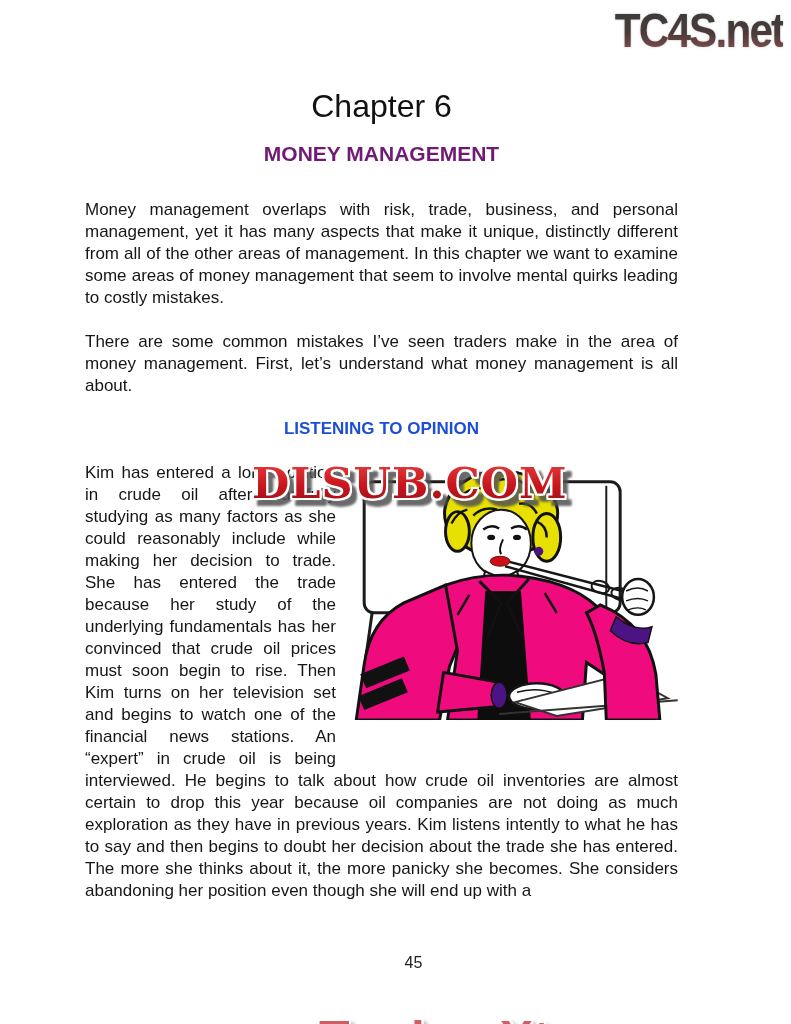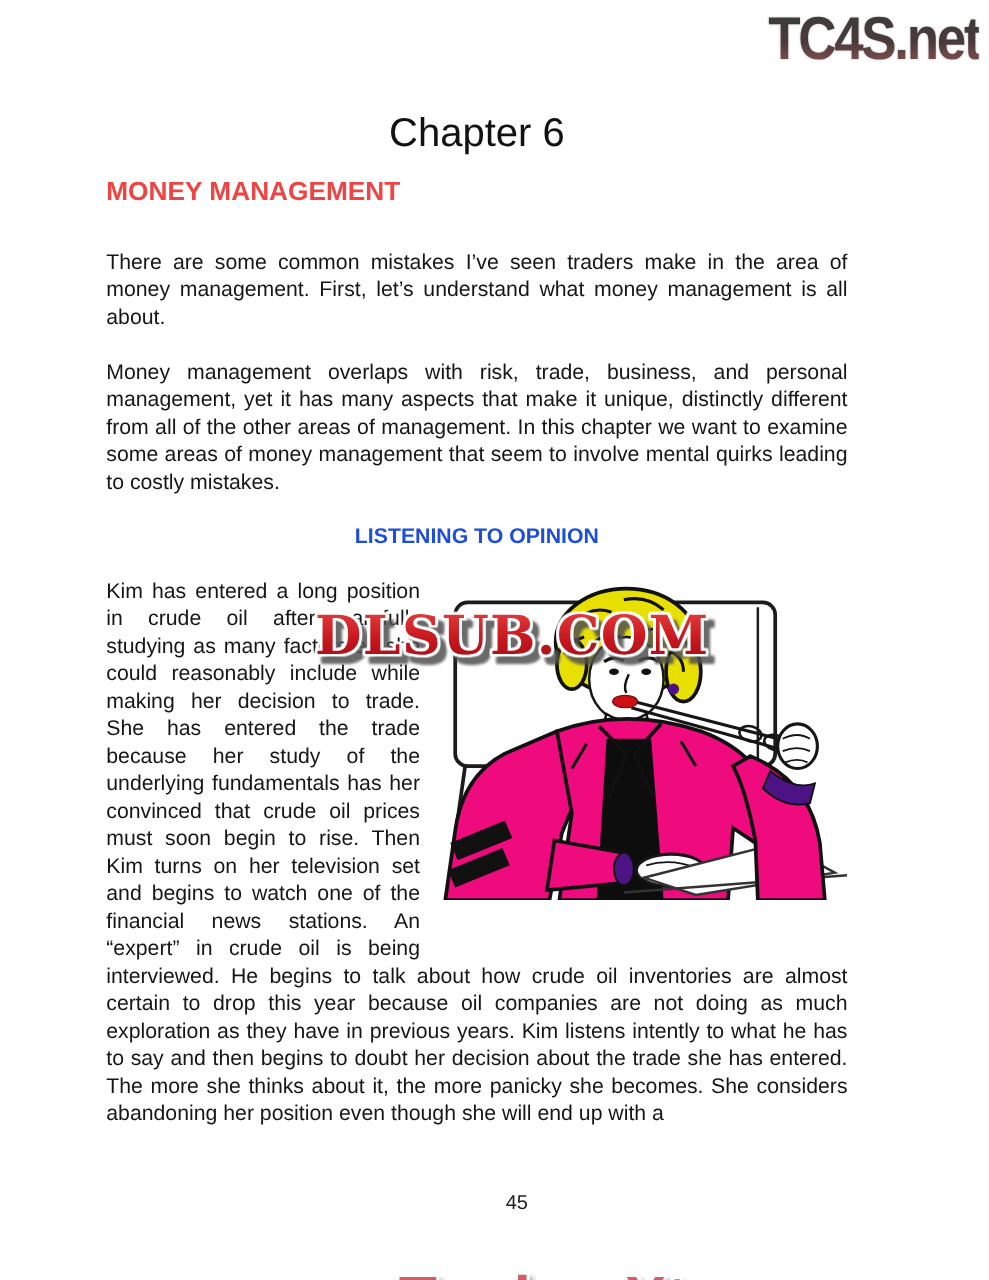--- a/index.html
+++ b/index.html
@@ -46,24 +46,25 @@
     padding: 88px 113px 0 85px;
   }
   .chapter-title {
     text-align: center;
     font-size: 32px;
     font-weight: normal;
     margin-bottom: 17px;
     color: #111;
   }
   .section-title {
+    text-align: center;
     font-size: 21px;
     font-weight: bold;
     margin-bottom: 33px;
-    color: #ef4444;
+    color: #701a75;
   }
   .para {
     font-size: 17px;
     line-height: 22px;
     text-align: justify;
     margin-bottom: 22px;
     color: #161616;
   }
   .subsection-title {
     text-align: center;
@@ -88,21 +89,21 @@
     text-align: center;
     font-size: 15px;
     color: #161616;
     background: #fff;
   }
 
   
   .dlsub-watermark {
     position: absolute;
     left: 252px;
-    top: 484px;
+    top: 458px;
     font-family: "DejaVu Serif", "Liberation Serif", serif;
     font-weight: bold;
     font-size: 43px;
     letter-spacing: 1px;
     white-space: nowrap;
     color: #c41420;
     filter: drop-shadow(2px 0 0 #ffffff) drop-shadow(-2px 0 0 #ffffff)
             drop-shadow(0 2px 0 #ffffff) drop-shadow(0 -2px 0 #ffffff)
             drop-shadow(5px 6px 1px rgba(80,80,80,0.85));
     z-index: 30;
@@ -154,22 +155,22 @@
 <body>
 
 <div class="page">
 
   <div class="tc4s-logo">TC4S.net</div>
 
   <div class="content">
     <h1 class="chapter-title">Chapter 6</h1>
     <h2 class="section-title">MONEY MANAGEMENT</h2>
 
+    <p class="para">Money management overlaps with risk, trade, business, and personal management, yet it has many aspects that make it unique, distinctly different from all of the other areas of management.  In this chapter we want to examine some areas of money management that seem to involve mental quirks leading to costly mistakes.</p>
     <p class="para">There are some common mistakes I’ve seen traders make in the area of money management.  First, let’s understand what money management is all about.</p>
-    <p class="para">Money management overlaps with risk, trade, business, and personal management, yet it has many aspects that make it unique, distinctly different from all of the other areas of management.  In this chapter we want to examine some areas of money management that seem to involve mental quirks leading to costly mistakes.</p>
 
     <h3 class="subsection-title">LISTENING TO OPINION</h3>
 
     <div class="para">
       <figure class="kim-figure">
         <svg viewBox="0 0 330 258" aria-hidden="true">
 
           <rect x="14" y="18" width="258" height="132" rx="10" fill="#ffffff" stroke="#1c1c1c" stroke-width="3"></rect>
           <line x1="258" y1="22" x2="258" y2="148" stroke="#1c1c1c" stroke-width="2"></line>
           <path d="M264 150 L272 208" stroke="#1c1c1c" stroke-width="3" fill="none"></path>

